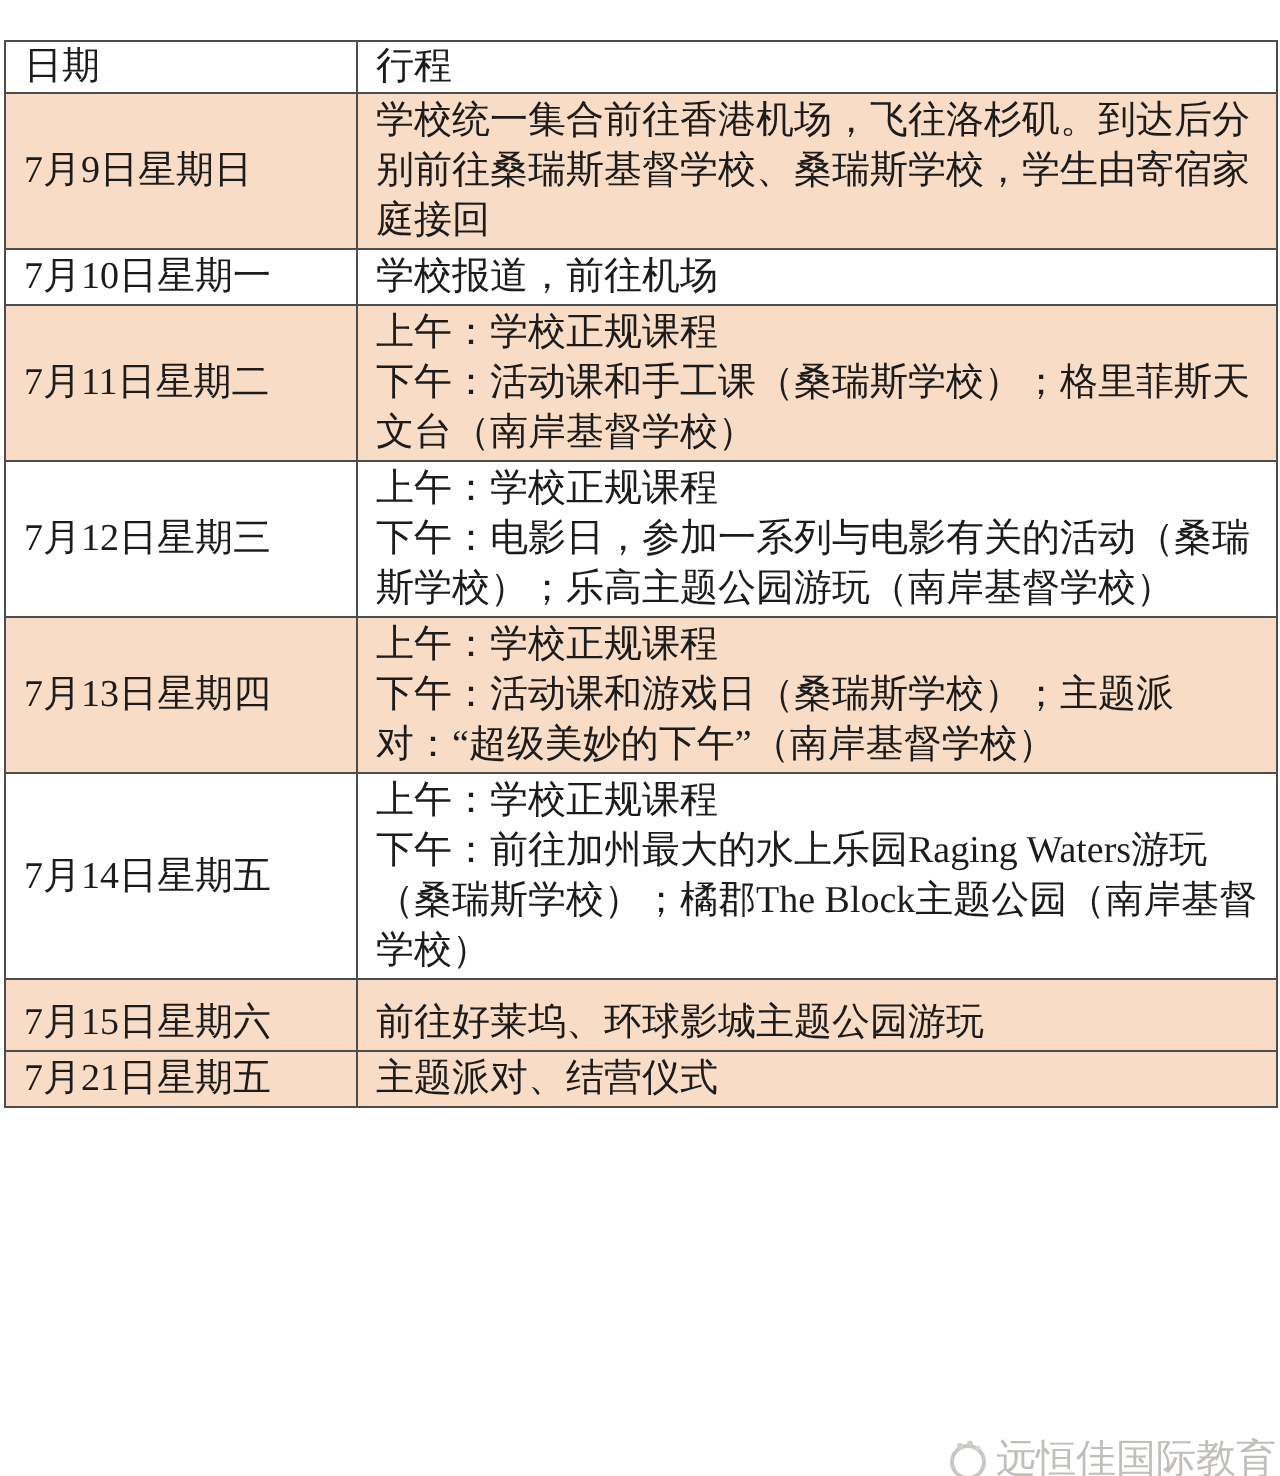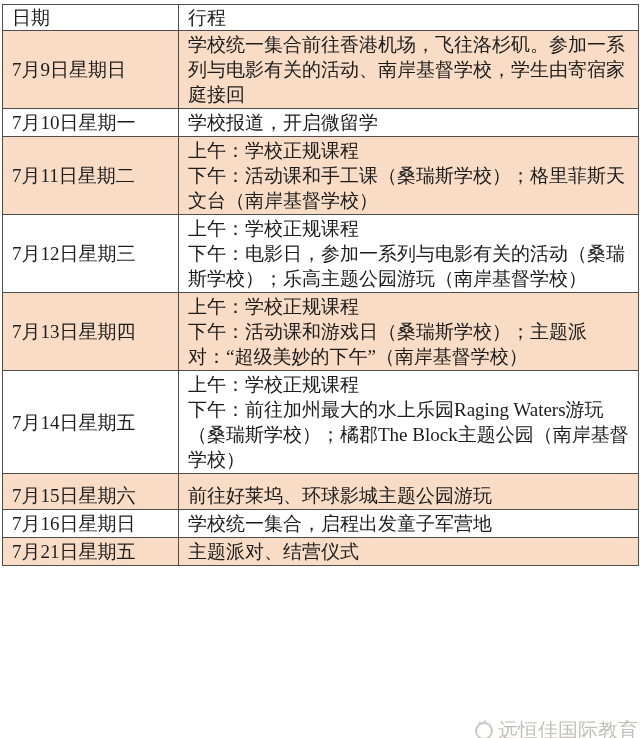--- a/index.html
+++ b/index.html
@@ -15,21 +15,21 @@
     background: #ffffff;
     font-family: "Liberation Serif", "DejaVu Serif", serif;
     color: var(--text);
     position: relative;
     overflow: hidden;
   }
   table.itinerary {
     border-collapse: collapse;
     table-layout: fixed;
     width: 636px;
-    margin: 4px 0 0 2px;
+    margin: 20px 0 0 2px;
   }
   col.c-date { width: 176px; }
   col.c-plan { width: 460px; }
   th, td {
     border: 1px solid var(--border);
     font-size: 19px;
     line-height: 25px;
     font-weight: normal;
     text-align: left;
     vertical-align: middle;
@@ -67,25 +67,25 @@
     </colgroup>
   <thead>
     <tr>
       <th>日期</th>
       <th>行程</th>
     </tr>
   </thead>
   <tbody>
     <tr class="hl">
       <td>7月9日星期日</td>
-      <td>学校统一集合前往香港机场，飞往洛杉矶。参加一系列与电影有关的活动、南岸基督学校，学生由寄宿家庭接回</td>
+      <td>学校统一集合前往香港机场，飞往洛杉矶。到达后分别前往桑瑞斯基督学校、桑瑞斯学校，学生由寄宿家庭接回</td>
     </tr>
     <tr>
       <td>7月10日星期一</td>
-      <td>学校报道，开启微留学</td>
+      <td>学校报道，前往机场</td>
     </tr>
     <tr class="hl">
       <td>7月11日星期二</td>
       <td>上午：学校正规课程
 下午：活动课和手工课（桑瑞斯学校）；格里菲斯天文台（南岸基督学校）</td>
     </tr>
     <tr>
       <td>7月12日星期三</td>
       <td>上午：学校正规课程
 下午：电影日，参加一系列与电影有关的活动（桑瑞斯学校）；乐高主题公园游玩（南岸基督学校）</td>
@@ -97,24 +97,20 @@
     </tr>
     <tr>
       <td>7月14日星期五</td>
       <td>上午：学校正规课程
 下午：前往加州最大的水上乐园Raging Waters游玩（桑瑞斯学校）；橘郡The Block主题公园（南岸基督学校）</td>
     </tr>
     <tr class="tall hl">
       <td>7月15日星期六</td>
       <td>前往好莱坞、环球影城主题公园游玩</td>
     </tr>
-    <tr>
-      <td>7月16日星期日</td>
-      <td>学校统一集合，启程出发童子军营地</td>
-    </tr>
     <tr class="hl">
       <td>7月21日星期五</td>
       <td>主题派对、结营仪式</td>
     </tr>
   </tbody>
 </table>
 
 <div class="watermark">
   <span class="wm-logo">
     <svg width="22" height="22" viewBox="0 0 22 22">

